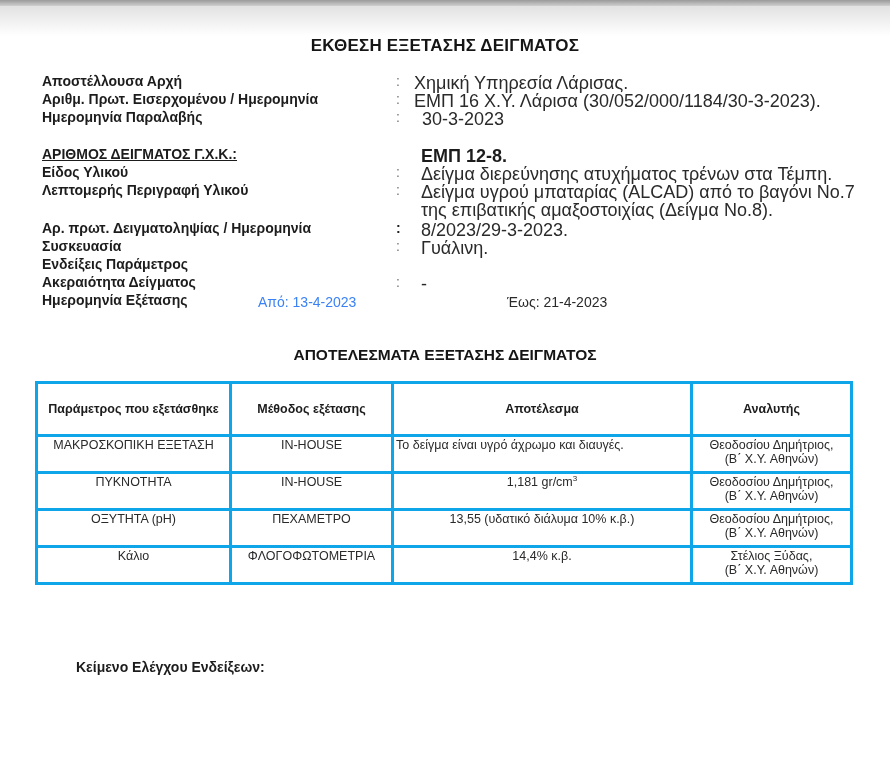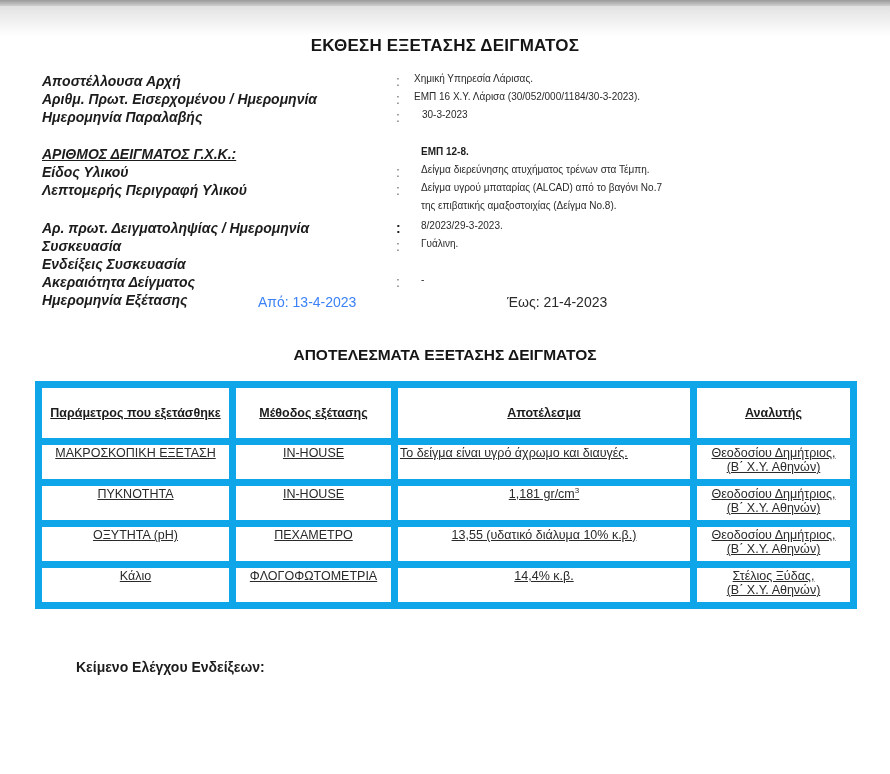--- a/index.html
+++ b/index.html
@@ -17,45 +17,43 @@
     position:absolute; left:0; top:6px; width:890px; height:30px;
     background:linear-gradient(#e2e2e2, #ffffff);
   }
   .title {
     position:absolute; left:0; width:890px; top:36px; text-align:center;
     font-weight:bold; font-size:17px; letter-spacing:0.2px; color:#151515;
   }
   .lbl {
     position:absolute; left:42px; font-weight:bold; font-size:14px; color:#1c1c1c;
     white-space:nowrap;
-    font-style:italic;
   }
   .lbl.u { text-decoration:underline; }
   .colon {
     position:absolute; left:396px; font-size:14px; color:#777;
   }
   .colon.strong { color:#222; font-weight:bold; }
   .val {
-    position:absolute; left:414px; font-size:10px; color:#2a2a2a; white-space:nowrap;
+    position:absolute; left:414px; font-size:18px; color:#2a2a2a; white-space:nowrap;
   }
   .val.b { font-weight:bold; color:#1c1c1c; }
   .dfrom { position:absolute; left:258px; font-size:14px; color:#3b82f6; }
   .dto { position:absolute; left:507px; font-size:14px; color:#2a2a2a;text-align:center; }
   .subtitle {
     position:absolute; left:0; width:890px; top:346px; text-align:center;
     font-weight:bold; font-size:15.5px; color:#151515;
   }
   table.results {
     position:absolute; left:35px; top:381px; width:815px;
     border-collapse:collapse; table-layout:fixed; font-size:12.5px;
   }
   table.results th, table.results td {
-    border:7px solid #0ea5e9; padding:0 2px; text-align:center; vertical-align:top;
+    border:3px solid #0ea5e9; padding:0 2px; text-align:center; vertical-align:top;
     color:#2a2a2a;
-    text-decoration:underline;
   }
   table.results th {
     height:50px; vertical-align:middle; font-weight:bold; color:#1c1c1c; font-size:12.5px;
     line-height:15px;
   }
   table.results td { height:33px; line-height:14px; padding-top:1px; }
   table.results td.res-left { text-align:left; }
   sup { font-size:8px; line-height:0; }
   .footer-lbl {
     position:absolute; left:44px; top:659px; font-weight:bold; font-size:14px; color:#1c1c1c;margin-left:32px;
@@ -94,21 +92,21 @@
 <div class="val" style="top:200px; left:421px">της επιβατικής αμαξοστοιχίας (Δείγμα Νο.8).</div>
 
 <div class="lbl" style="top:220px">Αρ. πρωτ. Δειγματοληψίας / Ημερομηνία</div>
 <div class="colon strong" style="top:220px">:</div>
 <div class="val" style="top:220px; left:421px">8/2023/29-3-2023.</div>
 
 <div class="lbl" style="top:238px">Συσκευασία</div>
 <div class="colon" style="top:238px">:</div>
 <div class="val" style="top:238px; left:421px">Γυάλινη.</div>
 
-<div class="lbl" style="top:256px">Ενδείξεις Συσκευασία</div>
+<div class="lbl" style="top:256px">Ενδείξεις Παράμετρος</div>
 
 <div class="lbl" style="top:274px">Ακεραιότητα Δείγματος</div>
 <div class="colon" style="top:274px">:</div>
 <div class="val" style="top:274px; left:421px">-</div>
 
 <div class="lbl" style="top:292px">Ημερομηνία Εξέτασης</div>
 <div class="dfrom" style="top:294px">Από: 13-4-2023</div>
 <div class="dto" style="top:294px">Έως: 21-4-2023</div>
 
 <div class="subtitle">ΑΠΟΤΕΛΕΣΜΑΤΑ ΕΞΕΤΑΣΗΣ ΔΕΙΓΜΑΤΟΣ</div>

